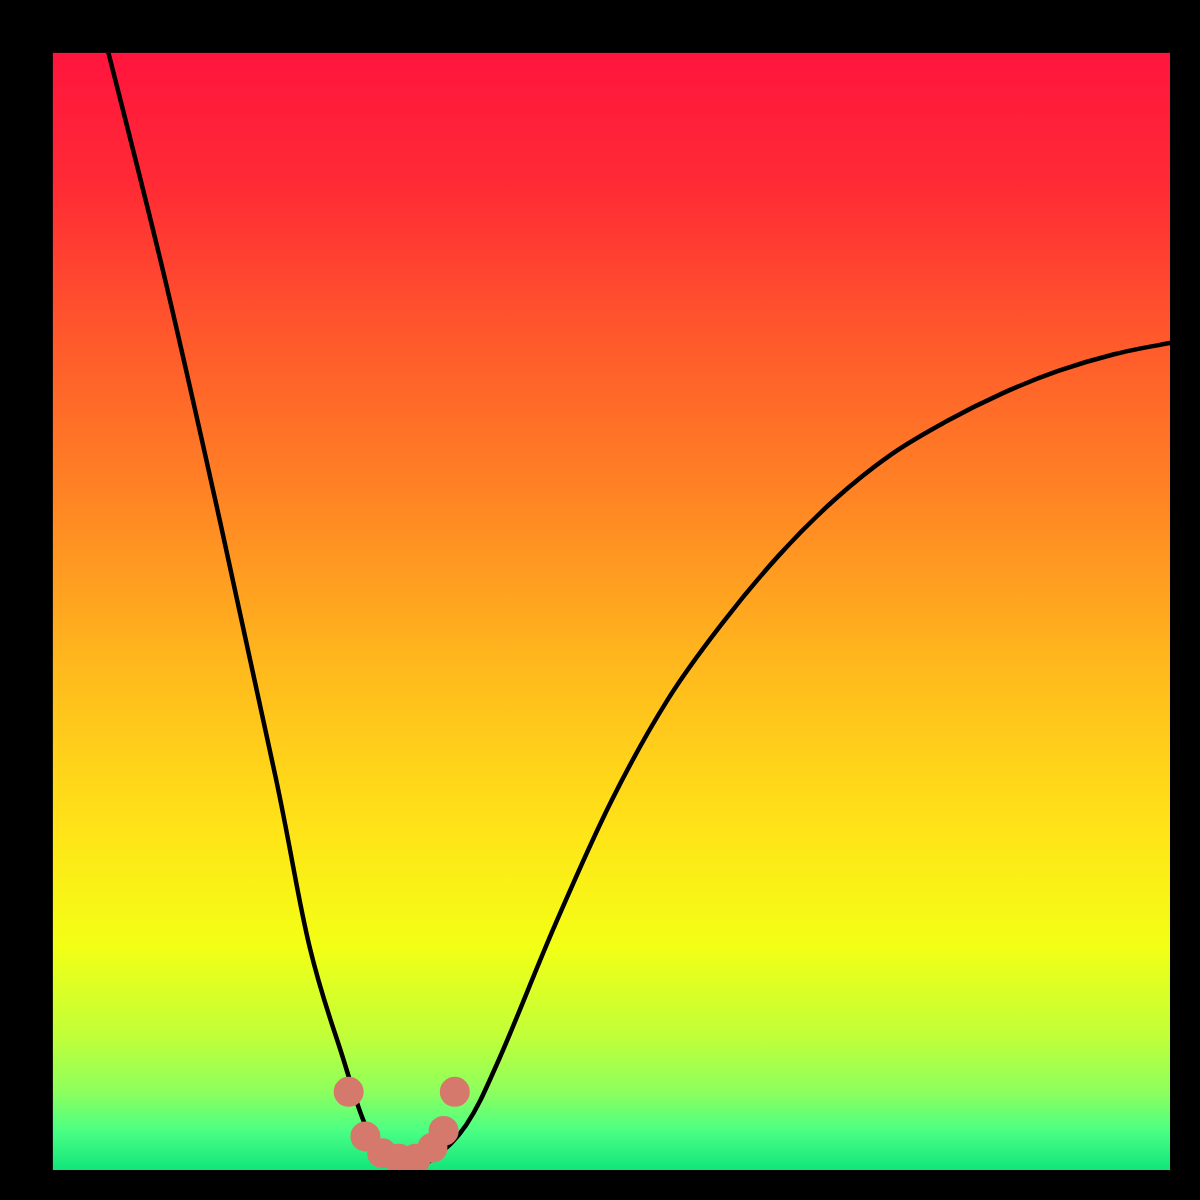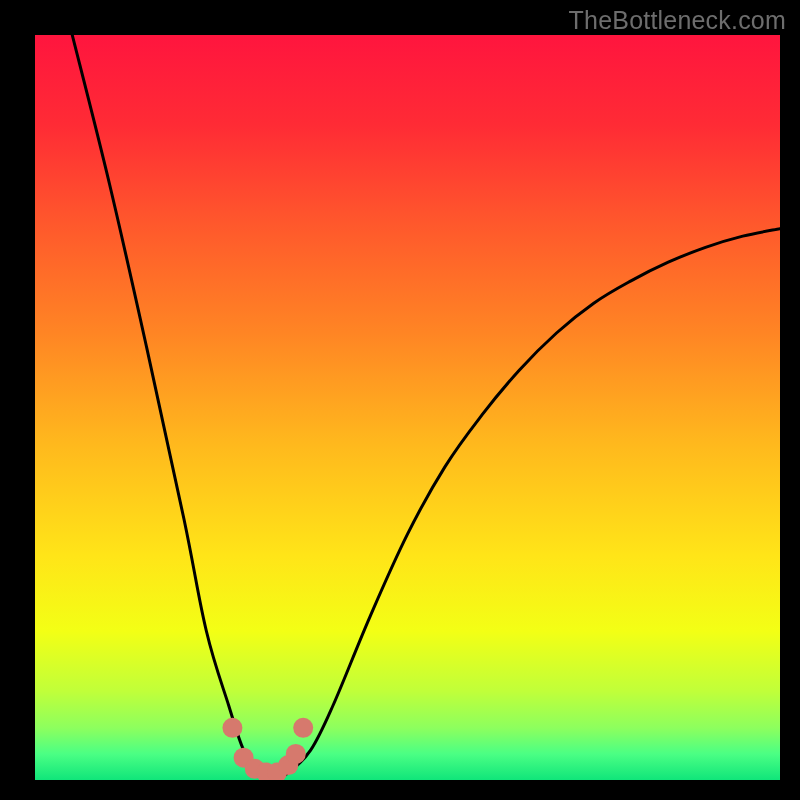--- a/index.html
+++ b/index.html
@@ -44,21 +44,20 @@
     font-size: 25px;
     color: #6d6d6d;
     font-weight: 400;
     letter-spacing: 0.2px;
   }
 </style>
 </head>
 <body>
 
 <div class="frame">
-  <div class="watermark">TheBottleneck.com</div>
   <div class="plot-area">
     <svg class="gradient" viewBox="0 0 745 745" preserveAspectRatio="none">
       <defs>
         <linearGradient id="bg-grad" x1="0" y1="0" x2="0" y2="1">
             <stop offset="0%" stop-color="#ff153e"></stop>
             <stop offset="12%" stop-color="#ff2b35"></stop>
             <stop offset="25%" stop-color="#ff572c"></stop>
             <stop offset="40%" stop-color="#ff8524"></stop>
             <stop offset="55.00000000000001%" stop-color="#ffb91d"></stop>
             <stop offset="70%" stop-color="#ffe518"></stop>

